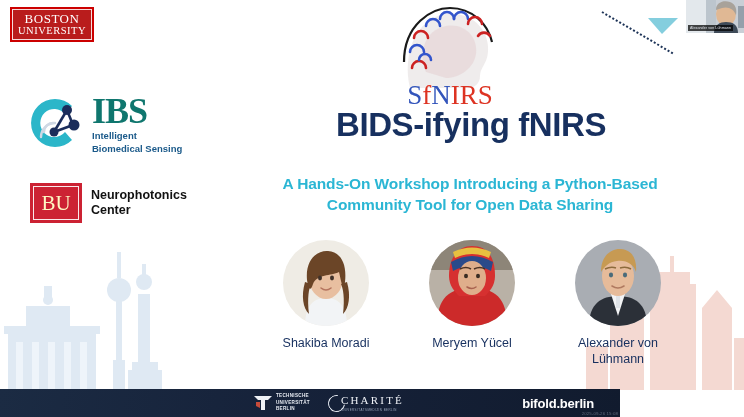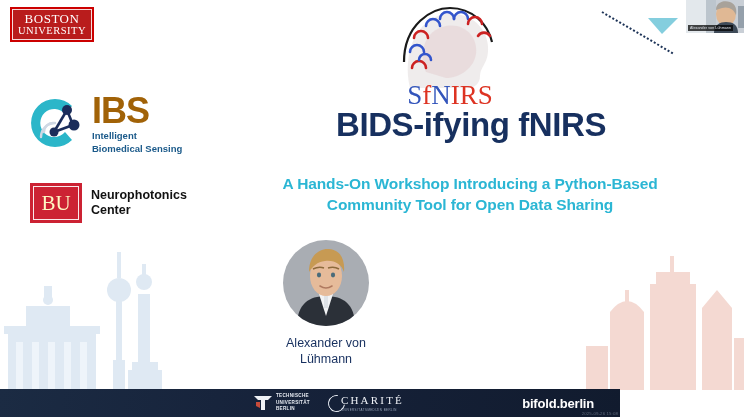--- a/index.html
+++ b/index.html
@@ -42,22 +42,22 @@
     font-weight: 400;
     letter-spacing: .5px;
   }
   .bu-logo .l1 { font-size: 13px; }
   .bu-logo .l2 { font-size: 10.5px; margin-top: 1px; }
 
   
   .ibs-logo { position: absolute; left: 24px; top: 92px; display: flex; align-items: center; }
   .ibs-text { margin-left: 6px; }
   .ibs-text .ibs-main {
-    font-size: 36px; font-weight: bold; color: #a16207;
-    letter-spacing: -1px; line-height: .9; display: block;
+    font-size: 36px; font-weight: bold; color: #0f766e;
+    letter-spacing: -1px; line-height: .9; display: block; font-family: Liberation Serif, serif;
   }
   .ibs-text .ibs-sub {
     font-size: 9.5px; font-weight: bold; color: #1b5a8a;
     line-height: 1.2; display: block; margin-top: 2px;
   }
 
   
   .np-logo { position: absolute; left: 30px; top: 183px; display: flex; align-items: center; }
   .np-mark {
     width: 52px; height: 40px; background: #cc2233;
@@ -280,21 +280,56 @@
       <span class="b">S</span><span class="r">f</span><span class="b">N</span><span class="r">IRS</span>
     </div>
   </div>
 
   <div class="title">BIDS-ifying fNIRS</div>
 
   <div class="subtitle">A Hands-On Workshop Introducing a Python-Based Community Tool for Open Data Sharing</div>
 
   <div class="presenters">
 
-
+    <div class="presenter">
+      <div class="avatar">
+        <svg width="86" height="86" viewBox="0 0 86 86" aria-hidden="true">
+          <rect width="86" height="86" fill="#efece5"></rect>
+          <path d="M22 86 C22 64 32 58 43 58 C54 58 64 64 64 86 Z" fill="#f2f4f6"></path>
+          <ellipse cx="43" cy="38" rx="17" ry="21" fill="#e8bfa0"></ellipse>
+          <path d="M24 40 C22 18 36 10 45 11 C58 12 64 24 62 42 C60 54 58 40 56 32 C48 36 34 34 30 44 C28 50 26 52 24 40 Z" fill="#6b4527"></path>
+          <path d="M22 42 C18 56 20 68 26 74 C24 58 26 48 28 44 Z" fill="#6b4527"></path>
+          <path d="M64 42 C68 56 66 68 60 74 C62 58 60 48 58 44 Z" fill="#6b4527"></path>
+          <ellipse cx="37" cy="38" rx="2" ry="2.4" fill="#40322a"></ellipse>
+          <ellipse cx="49" cy="38" rx="2" ry="2.4" fill="#40322a"></ellipse>
+          <path d="M38 48 q5 4 10 0" fill="none" stroke="#b5755f" stroke-width="1.6" stroke-linecap="round"></path>
+        </svg>
+      </div>
+      <div class="pname">Shakiba Moradi</div>
+    </div>
+
+    <div class="presenter">
+      <div class="avatar">
+        <svg width="86" height="86" viewBox="0 0 86 86" aria-hidden="true">
+          <rect width="86" height="86" fill="#b9b1a6"></rect>
+          <rect y="0" width="86" height="30" fill="#8d8578"></rect>
+          <path d="M8 86 C8 58 20 48 43 48 C66 48 78 58 78 86 Z" fill="#cc2a2a"></path>
+          <path d="M20 36 C20 14 32 6 43 6 C56 6 66 14 66 36 C66 46 60 52 56 56 L30 56 C26 52 20 46 20 36 Z" fill="#d63030"></path>
+          <path d="M22 22 q21 -12 42 0 l-2 9 q-19 -10 -38 0 Z" fill="#2a4a8a"></path>
+          <path d="M24 12 q19 -9 38 0 l-2 6 q-17 -8 -34 0 Z" fill="#e8c040"></path>
+          <ellipse cx="43" cy="38" rx="14" ry="17" fill="#dfae8b"></ellipse>
+          <ellipse cx="37" cy="36" rx="2" ry="2.3" fill="#3a2c23"></ellipse>
+          <ellipse cx="49" cy="36" rx="2" ry="2.3" fill="#3a2c23"></ellipse>
+          <path d="M31 29 q6 -3 11 0" fill="none" stroke="#4a3224" stroke-width="1.5"></path>
+          <path d="M45 29 q6 -3 11 0" fill="none" stroke="#4a3224" stroke-width="1.5"></path>
+          <path d="M38 47 q5 3 9 0" fill="none" stroke="#a8624f" stroke-width="1.5" stroke-linecap="round"></path>
+        </svg>
+      </div>
+      <div class="pname">Meryem Yücel</div>
+    </div>
 
     <div class="presenter">
       <div class="avatar">
         <svg width="86" height="86" viewBox="0 0 86 86" aria-hidden="true">
           <rect width="86" height="86" fill="#a9adb3"></rect>
           <path d="M14 86 C14 64 26 56 43 56 C60 56 72 64 72 86 Z" fill="#2b3038"></path>
           <path d="M36 54 L43 76 L50 54 Z" fill="#f2f3f5"></path>
           <rect x="41" y="52" width="4" height="16" fill="#dfe3e8"></rect>
           <ellipse cx="43" cy="36" rx="16" ry="20" fill="#e6bb9a"></ellipse>
           <path d="M26 32 C26 14 38 8 46 9 C58 10 62 20 61 32 C58 24 52 20 42 21 C34 22 30 26 26 32 Z" fill="#c79a53"></path>

